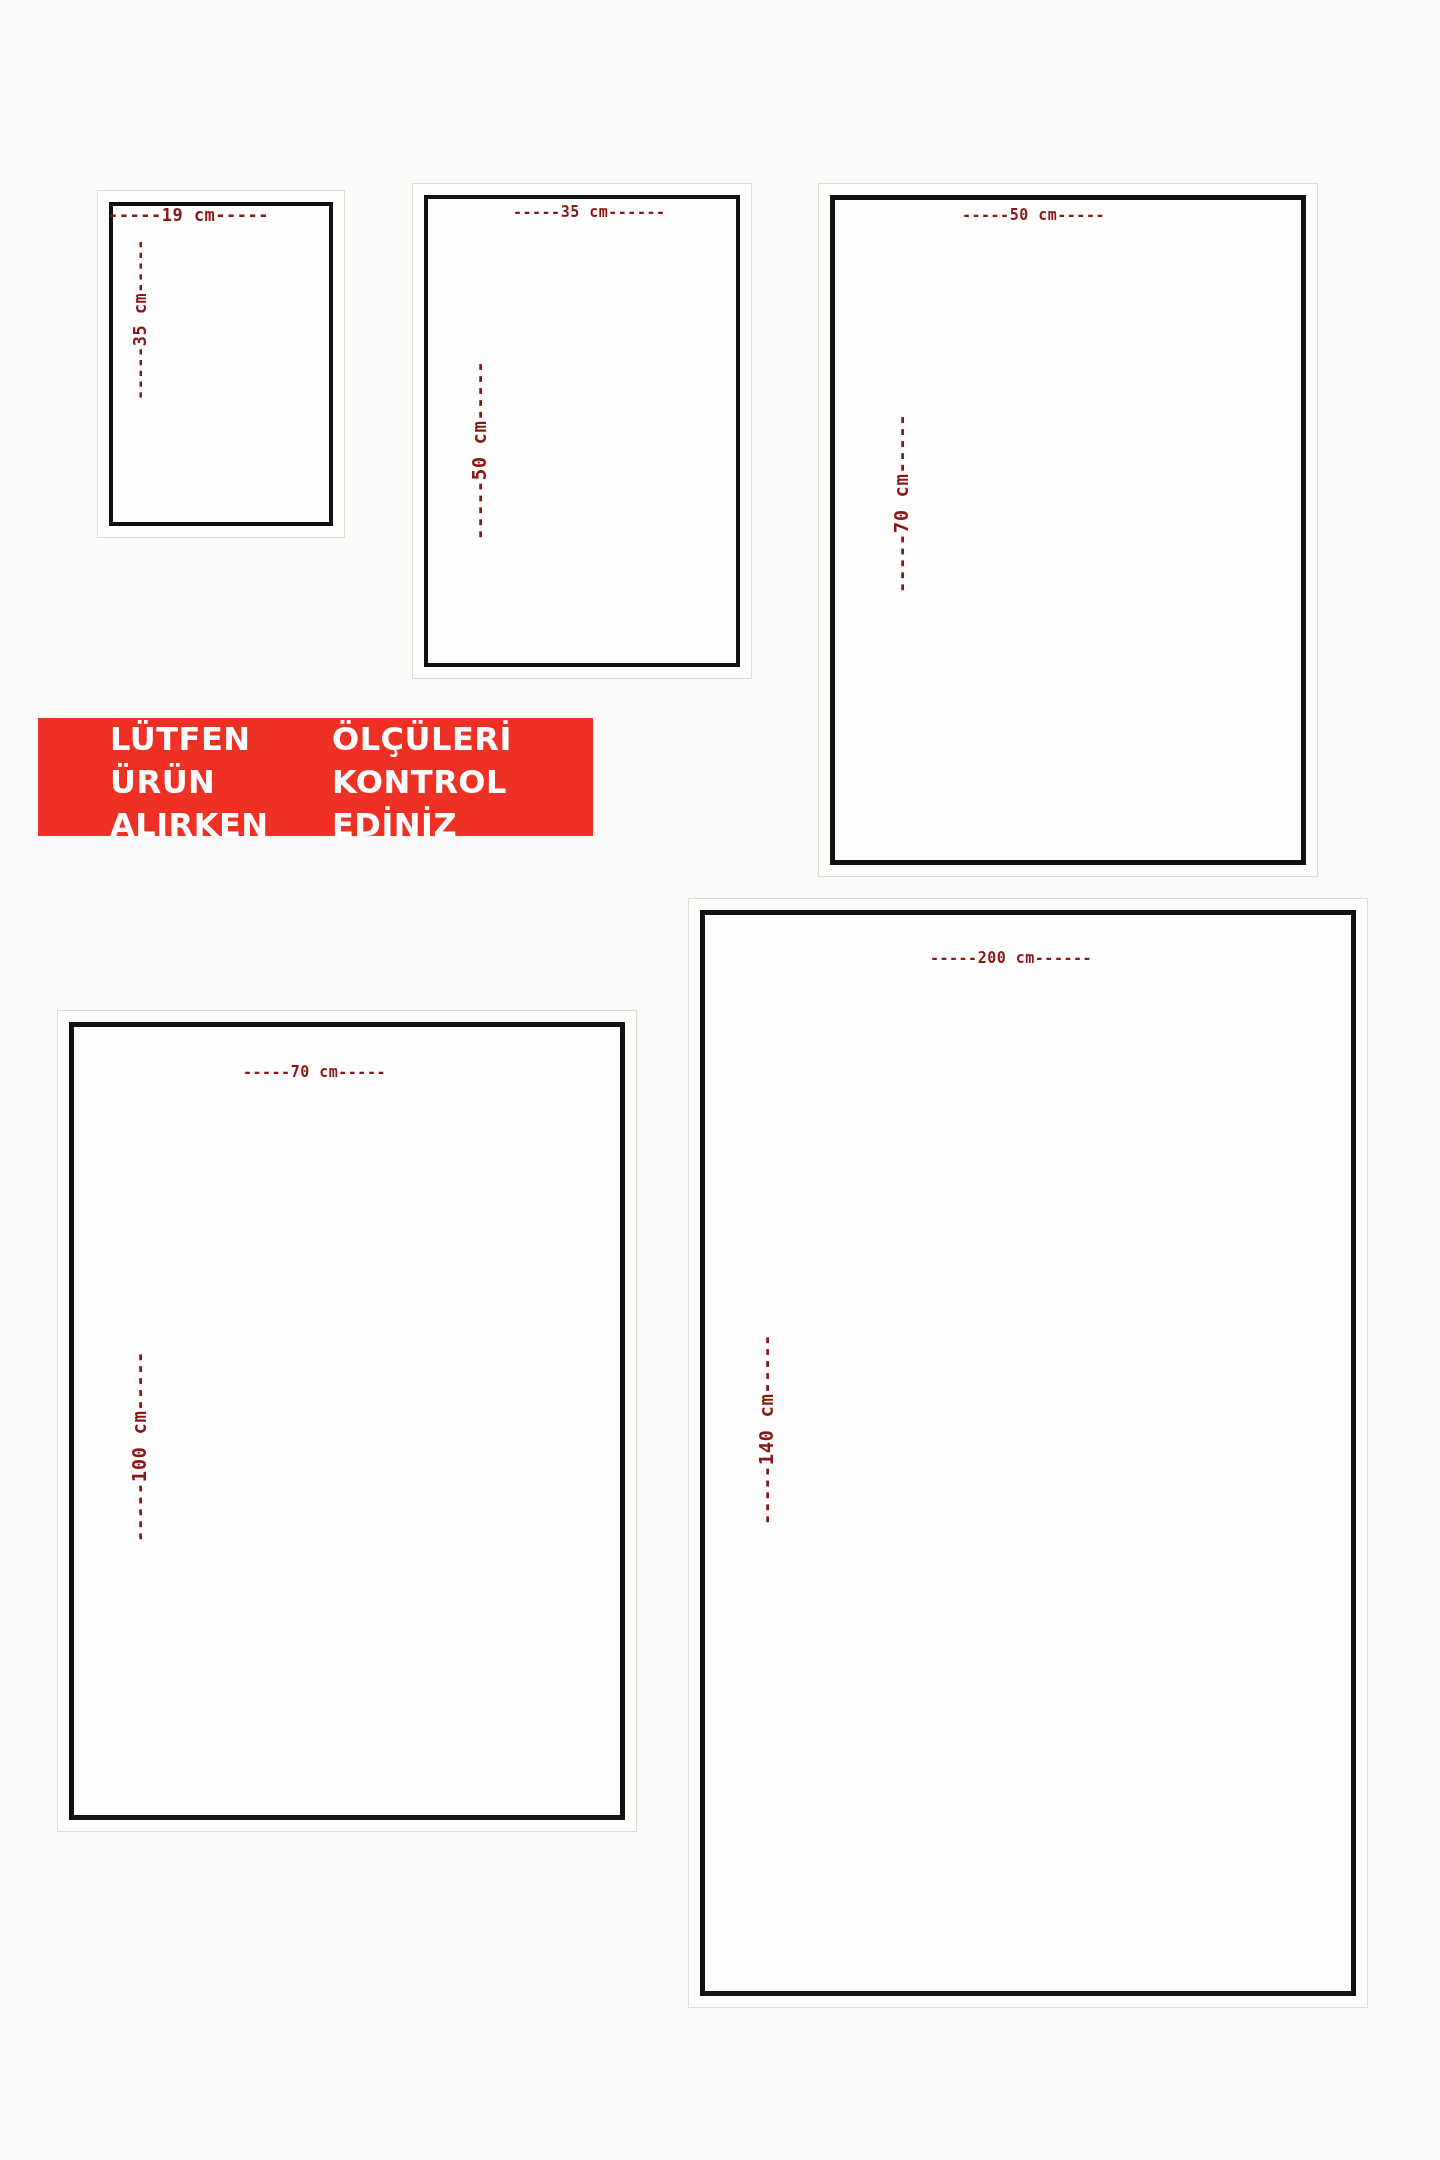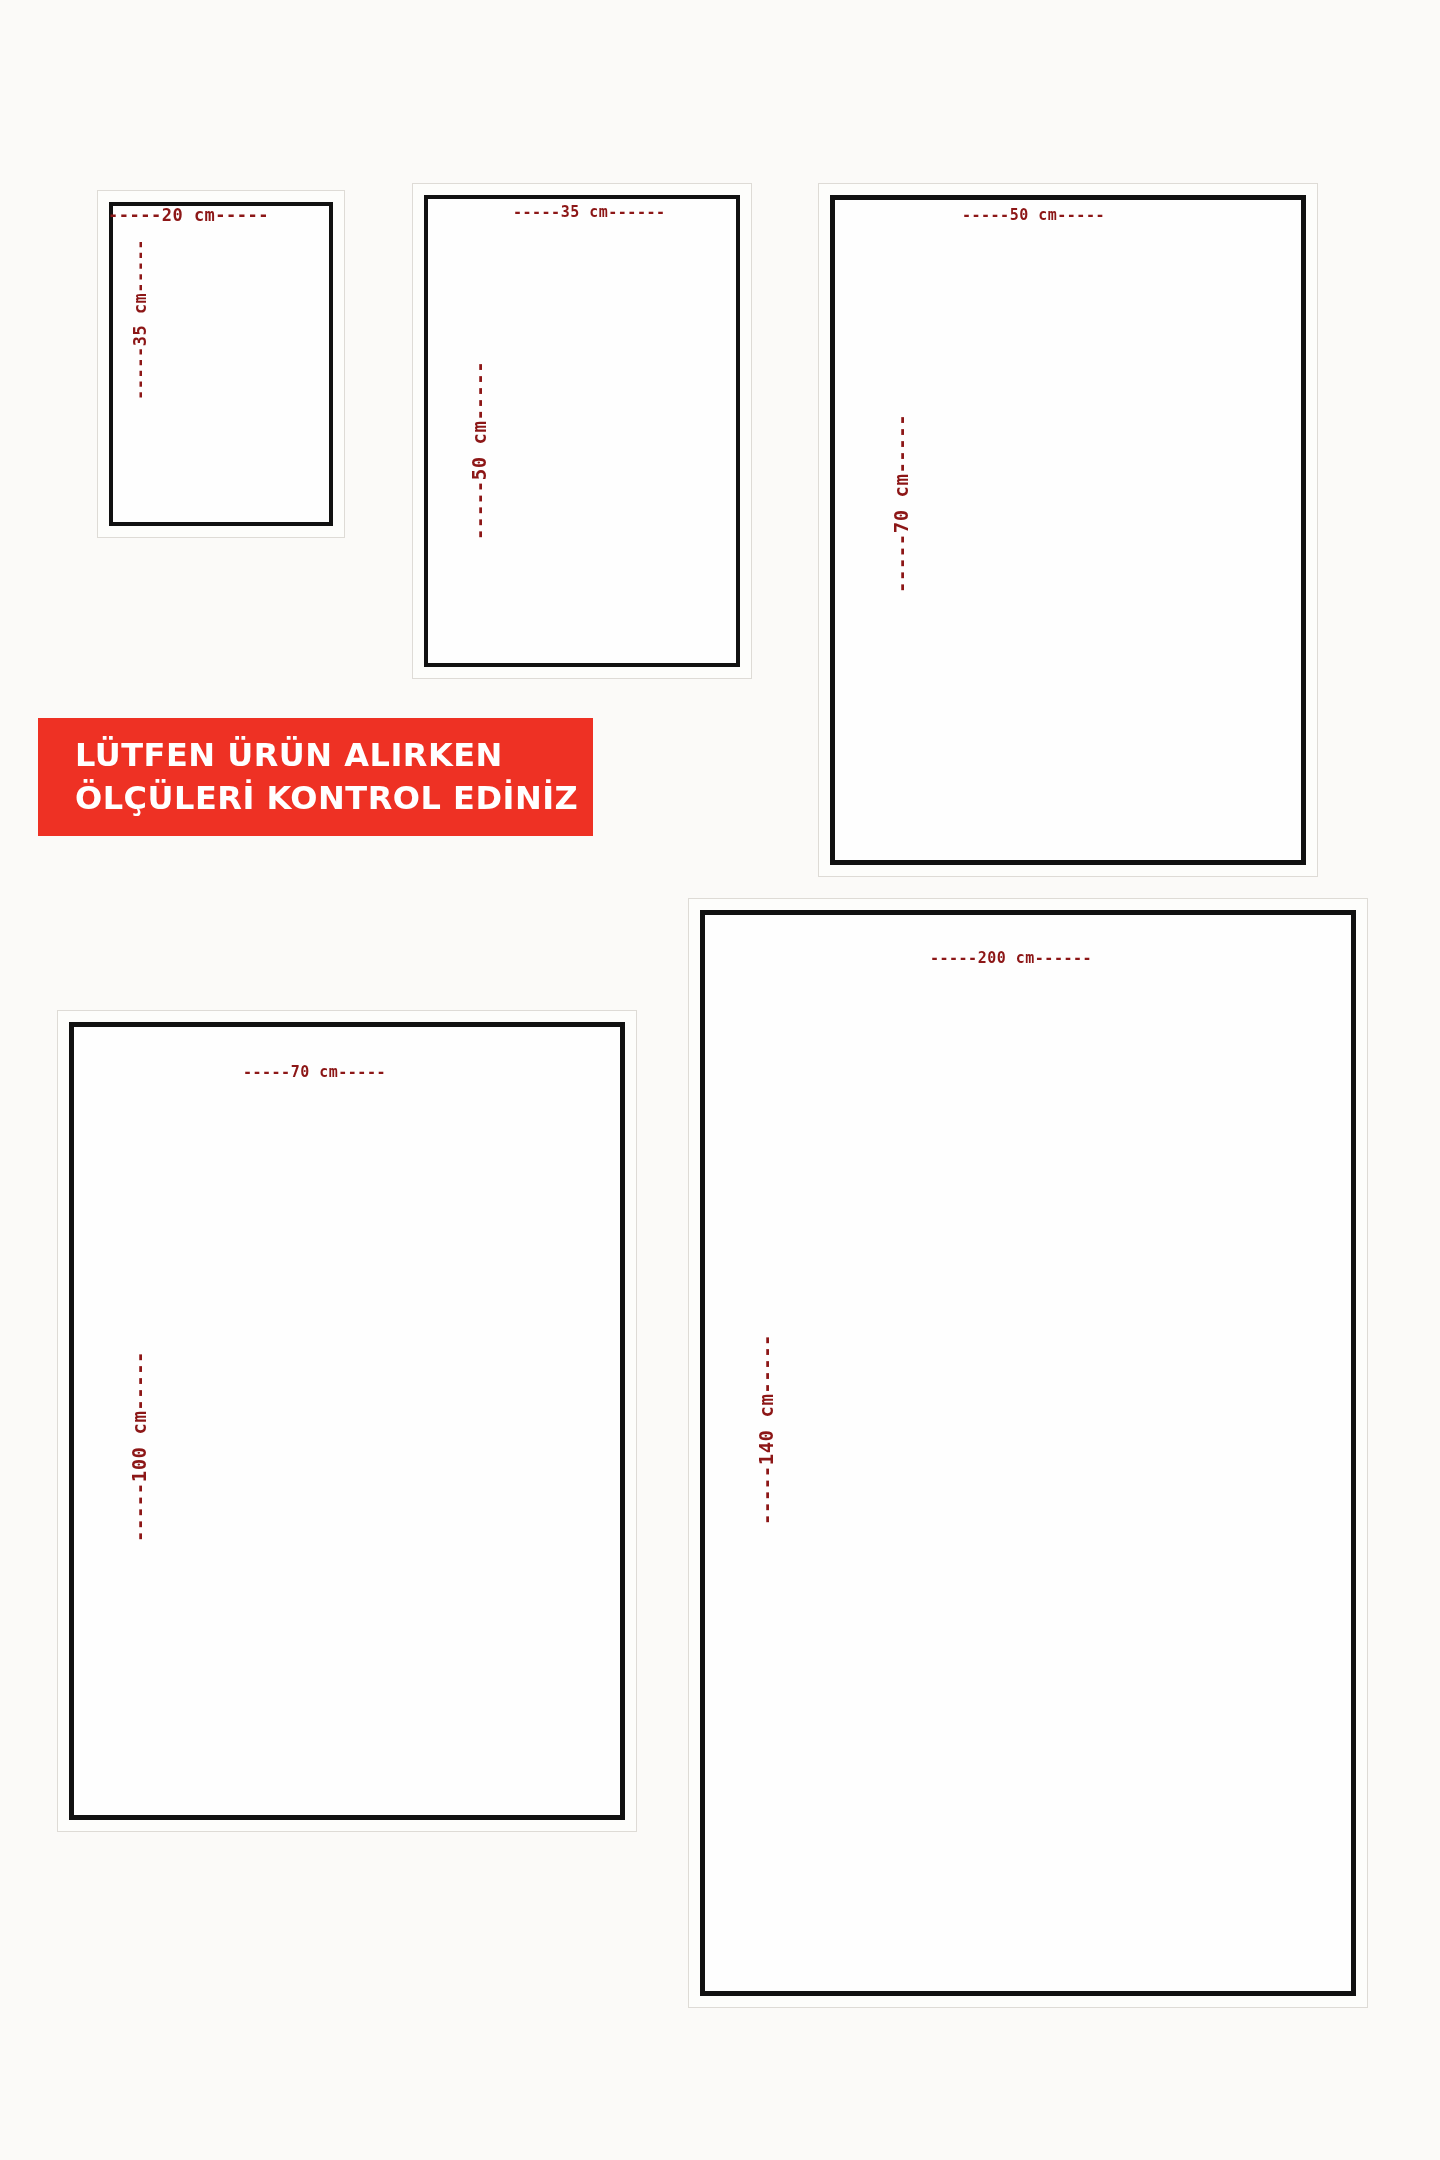--- a/index.html
+++ b/index.html
@@ -63,43 +63,43 @@
 
   
   #warning-banner {
     position: absolute;
     left: 38px;
     top: 718px;
     width: 555px;
     height: 118px;
     background: #ee3124;
     display: flex;
-    flex-direction: column;
+    flex-direction: row;
     justify-content: center;
-    padding-left: 37px;
+    padding-left: 72px;
     box-sizing: border-box;
   }
   #warning-banner .line {
     color: #ffffff;
     font-family: "DejaVu Sans", sans-serif;
     font-weight: bold;
     font-size: 32px;
     line-height: 1.35;
     letter-spacing: 0.5px;
   }
 </style>
 </head>
 <body>
 
 <div id="canvas">
 
   <div class="frame thin" style="left:97px; top:190px; width:248px; height:348px;">
     <div class="inner"></div>
   </div>
-  <div class="dim small h" style="left:108px; top:205px;">-----20 cm-----</div>
+  <div class="dim small h" style="left:108px; top:205px;">-----19 cm-----</div>
   <div class="dim small v" style="left:130px; top:400px;">-----35 cm-----</div>
 
   <div class="frame thin" style="left:412px; top:183px; width:340px; height:496px;">
     <div class="inner"></div>
   </div>
   <div class="dim h" style="left:513px; top:203px;">-----35 cm------</div>
   <div class="dim v" style="left:468px; top:540px;">-----50 cm-----</div>
 
   <div class="frame" style="left:818px; top:183px; width:500px; height:694px;">
     <div class="inner"></div>

